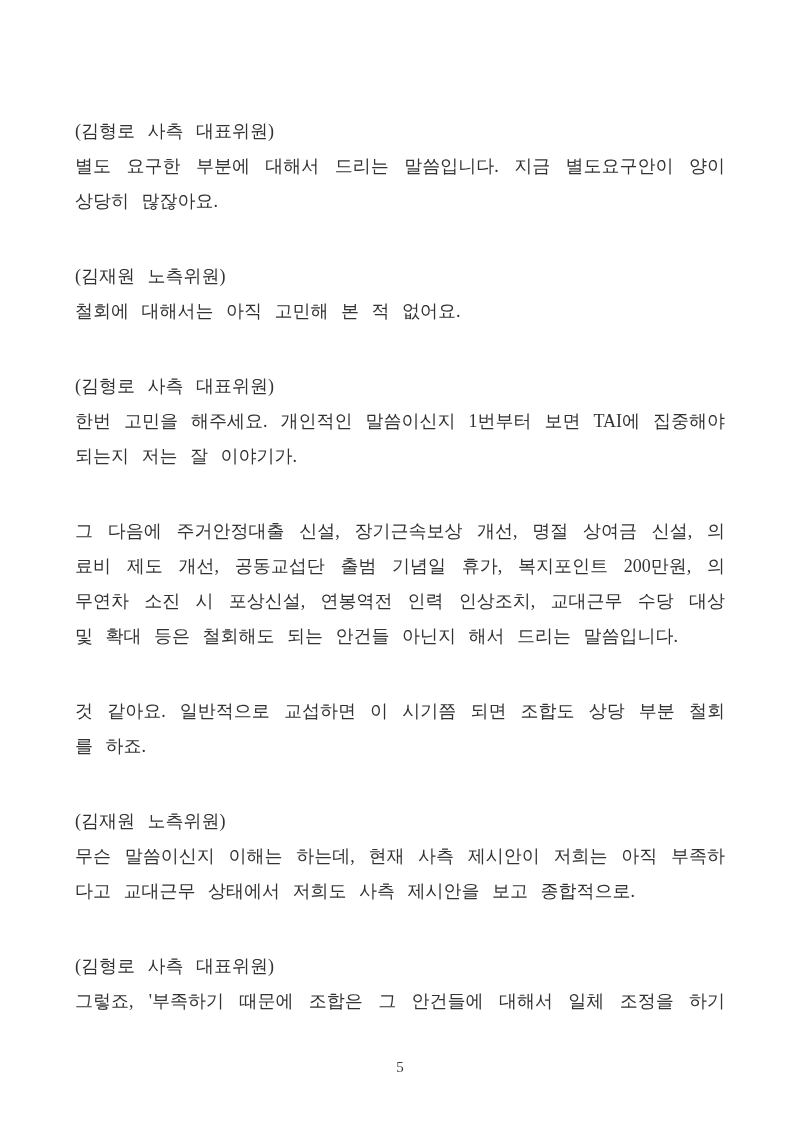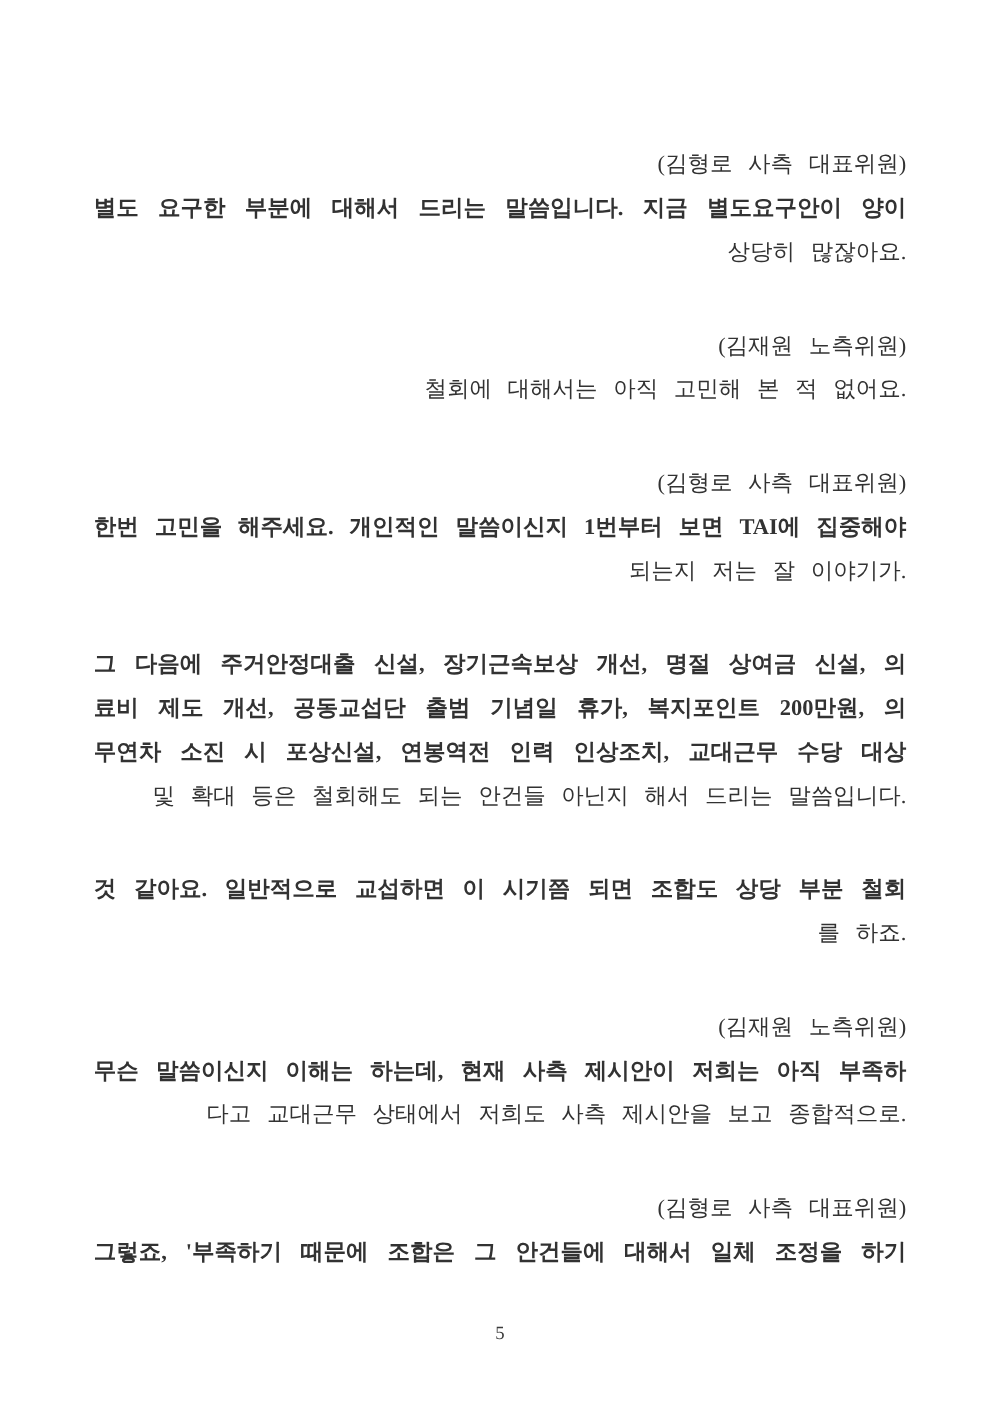--- a/index.html
+++ b/index.html
@@ -22,28 +22,27 @@
     top: 114px;
     width: 650px;
   }
   .block { margin: 0; }
   .block + .block { margin-top: 40px; }
   .line {
     font-size: 18px;
     line-height: 35px;
     word-spacing: 8px;
     white-space: normal;
-    text-align: right;
+    text-align: left;
   }
   
   .line.fill {
     word-spacing: 2px;
     text-align: justify;
     text-align-last: justify;
-    font-weight: bold;
   }
   .speaker {
     
     word-spacing: 8px;
   }
   .footer {
     position: absolute;
     left: 0;
     top: 1056px;
     width: 800px;

